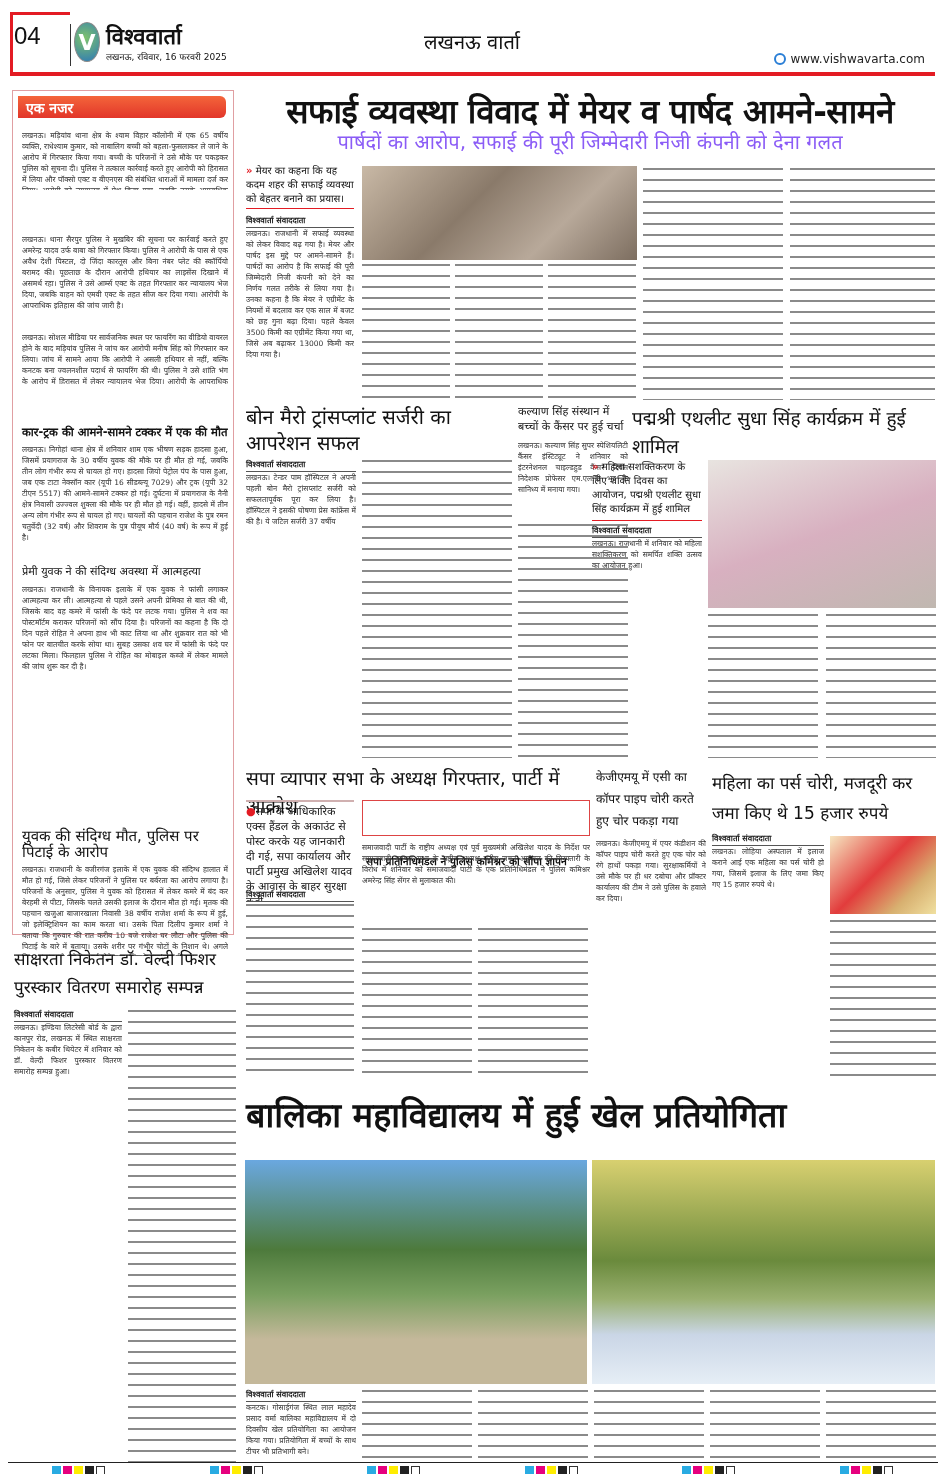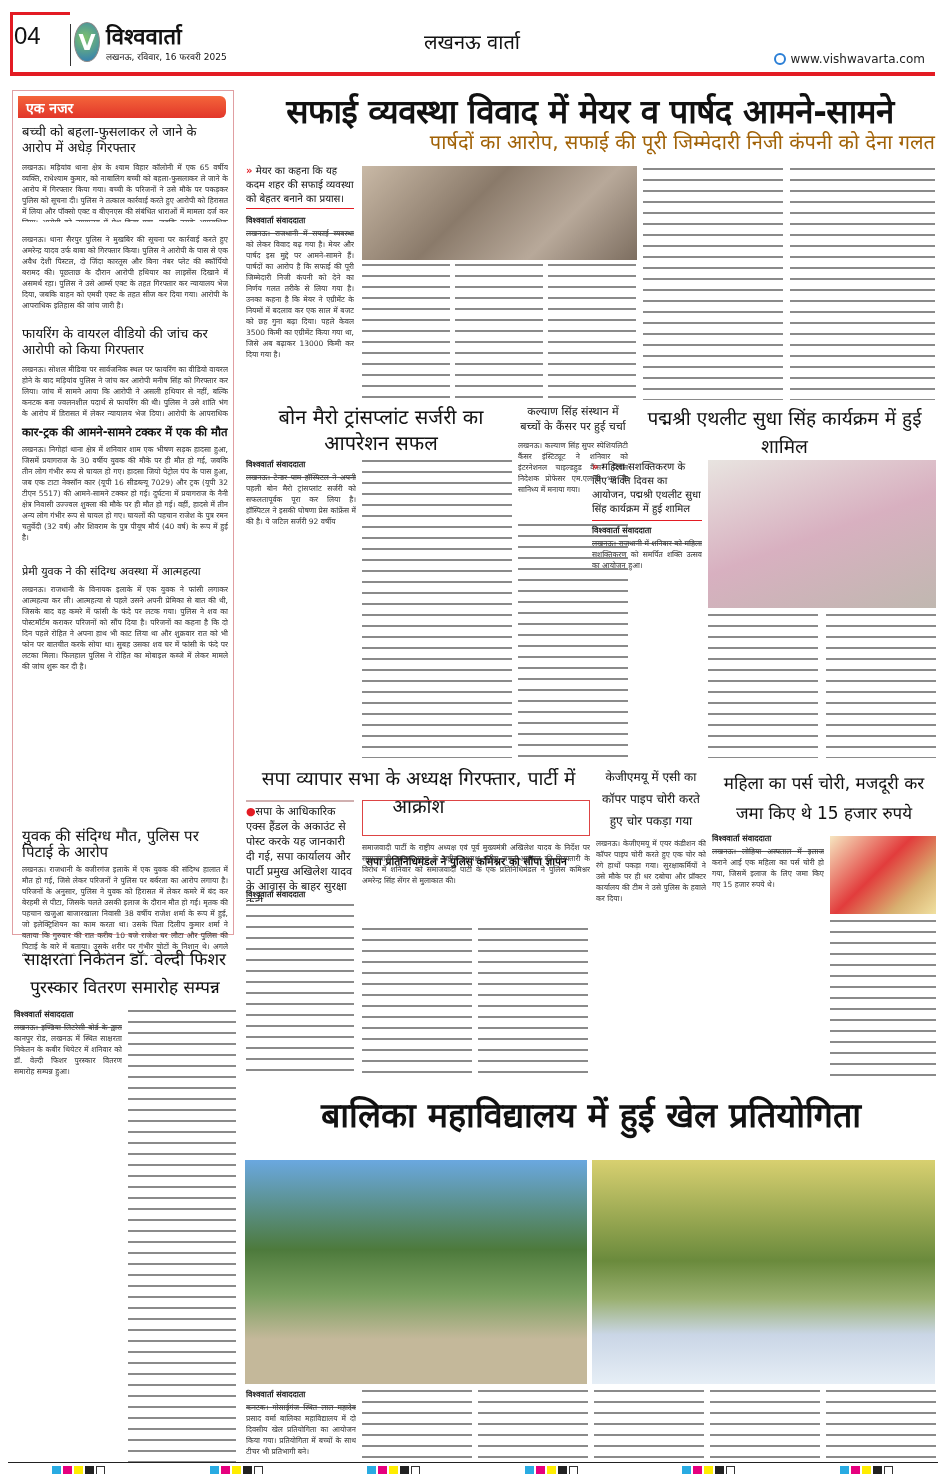--- a/index.html
+++ b/index.html
@@ -14,26 +14,26 @@
 .section-title{left:0;width:944px;top:28px;text-align:center;font-size:20px;color:#111}
 .website{right:20px;top:52px;font-size:12px;color:#222}
 .ie-icon{display:inline-block;width:12px;height:12px;border-radius:50%;border:2px solid #2b7fd6;margin-right:4px;vertical-align:-2px}
 .hdr-rule{left:10px;top:72px;width:925px;height:4px}
 .leftbox{left:12px;top:90px;width:222px;height:845px;border:1px solid #e09fa2}
 .eknazar{left:18px;top:96px;width:208px;height:22px;background:linear-gradient(#f4653a,#e2362a);border-radius:0 6px 6px 0;color:#fff;font-weight:bold;font-size:14px;padding:2px 8px}
 .lh{font-size:13px;line-height:16px;color:#111;font-weight:normal}
 .bt{font-size:7.5px;line-height:11px;color:#333;text-align:justify}
 .gray-txt{background:repeating-linear-gradient(#fff 0,#fff 2px,#8a8a8a 2px,#8a8a8a 4px,#fff 4px,#fff 11px);}
 .main-head{left:245px;top:88px;width:690px;text-align:center;font-size:33px;font-weight:bold;color:#111;letter-spacing:-0.5px}
-.main-sub{left:245px;top:128px;width:690px;text-align:right;font-size:20px;color:#a16207}
+.main-sub{left:245px;top:128px;width:690px;text-align:center;font-size:20px;color:#8b5cf6}
 .quote{font-size:10px;line-height:14px;color:#111}
 .quote .dbl{color:#e31b23;font-weight:bold}
-.byline{font-size:8px;font-weight:bold;color:#222;border-bottom:1px solid #555;padding-bottom:8px}
+.byline{font-size:8px;font-weight:bold;color:#222;border-bottom:1px solid #555;padding-bottom:2px}
 .photo{background:linear-gradient(135deg,#c9b9a6,#8a7a6a 40%,#b8a99a 70%,#7d6e60)}
-.h2{color:#111;text-align:center}
+.h2{color:#111;text-align:left}
 .cmyk{display:flex;gap:2px;align-items:center}
 .cmyk span{display:inline-block;width:9px;height:9px}
 .rb{border:1px solid #d44}
 </style>
 </head>
 <body>
 
 <div class="abs hdr-page"></div>
 <div class="abs page-no">04</div>
 <div class="abs" style="left:70px;top:24px;width:1px;height:42px;background:#333"></div>
@@ -41,28 +41,26 @@
 <div class="abs brand" style="left:106px">विश्ववार्ता</div>
 <div class="abs dateline" style="left:106px">लखनऊ, रविवार, 16 फरवरी 2025</div>
 <div class="abs section-title">लखनऊ वार्ता</div>
 <div class="abs website"><span class="ie-icon"></span><span>www.vishwavarta.com</span></div>
 <div class="abs red hdr-rule"></div>
 
 <div class="abs leftbox"></div>
 <div class="abs eknazar">एक नजर</div>
 
 <div class="abs" style="left:22px;top:124px;width:206px">
-  <div class="lh">बच्ची को बहला-फुसलाकर ले जाने के आरोप में अधेड़ गिरफ्तार</div>
   <div class="bt" style="margin-top:6px;height:60px;overflow:hidden">लखनऊ। मड़ियांव थाना क्षेत्र के श्याम विहार कॉलोनी में एक 65 वर्षीय व्यक्ति, राधेश्याम कुमार, को नाबालिग बच्ची को बहला-फुसलाकर ले जाने के आरोप में गिरफ्तार किया गया। बच्ची के परिजनों ने उसे मौके पर पकड़कर पुलिस को सूचना दी। पुलिस ने तत्काल कार्रवाई करते हुए आरोपी को हिरासत में लिया और पॉक्सो एक्ट व बीएनएस की संबंधित धाराओं में मामला दर्ज कर लिया। आरोपी को न्यायालय में पेश किया गया, जबकि उसके आपराधिक इतिहास की जांच जारी है।</div>
 </div>
 <div class="abs" style="left:22px;top:230px;width:206px">
   <div class="bt" style="margin-top:4px;height:76px;overflow:hidden">लखनऊ। थाना सैरपुर पुलिस ने मुखबिर की सूचना पर कार्रवाई करते हुए अमरेन्द्र यादव उर्फ बाबा को गिरफ्तार किया। पुलिस ने आरोपी के पास से एक अवैध देशी पिस्टल, दो जिंदा कारतूस और बिना नंबर प्लेट की स्कॉर्पियो बरामद की। पूछताछ के दौरान आरोपी हथियार का लाइसेंस दिखाने में असमर्थ रहा। पुलिस ने उसे आर्म्स एक्ट के तहत गिरफ्तार कर न्यायालय भेज दिया, जबकि वाहन को एमवी एक्ट के तहत सीज कर दिया गया। आरोपी के आपराधिक इतिहास की जांच जारी है।</div>
 </div>
 <div class="abs" style="left:22px;top:326px;width:206px">
-  <div class="lh" style="font-size:13px">फायरिंग के वायरल वीडियो की जांच कर आरोपी को किया गिरफ्तार</div>
   <div class="bt" style="margin-top:6px;height:52px;overflow:hidden">लखनऊ। सोशल मीडिया पर सार्वजनिक स्थल पर फायरिंग का वीडियो वायरल होने के बाद मड़ियांव पुलिस ने जांच कर आरोपी मनीष सिंह को गिरफ्तार कर लिया। जांच में सामने आया कि आरोपी ने असली हथियार से नहीं, बल्कि कनटक बना ज्वलनशील पदार्थ से फायरिंग की थी। पुलिस ने उसे शांति भंग के आरोप में हिरासत में लेकर न्यायालय भेज दिया। आरोपी के आपराधिक इतिहास की जांच जारी है।</div>
 </div>
 <div class="abs" style="left:22px;top:424px;width:206px">
   <div class="lh" style="font-size:11.5px;font-weight:bold">कार-ट्रक की आमने-सामने टक्कर में एक की मौत</div>
   <div class="bt" style="margin-top:4px;height:124px;overflow:hidden">लखनऊ। निगोहां थाना क्षेत्र में शनिवार शाम एक भीषण सड़क हादसा हुआ, जिसमें प्रयागराज के 30 वर्षीय युवक की मौके पर ही मौत हो गई, जबकि तीन लोग गंभीर रूप से घायल हो गए। हादसा जियो पेट्रोल पंप के पास हुआ, जब एक टाटा नेक्सॉन कार (यूपी 16 सीडब्ल्यू 7029) और ट्रक (यूपी 32 टीएन 5517) की आमने-सामने टक्कर हो गई। दुर्घटना में प्रयागराज के नैनी क्षेत्र निवासी उज्ज्वल शुक्ला की मौके पर ही मौत हो गई। वहीं, हादसे में तीन अन्य लोग गंभीर रूप से घायल हो गए। घायलों की पहचान राजेश के पुत्र रमन चतुर्वेदी (32 वर्ष) और शिवराम के पुत्र पीयूष मौर्य (40 वर्ष) के रूप में हुई है।</div>
 </div>
 <div class="abs" style="left:22px;top:564px;width:206px">
   <div class="lh" style="font-size:11px;font-weight:normal">प्रेमी युवक ने की संदिग्ध अवस्था में आत्महत्या</div>
   <div class="bt" style="margin-top:4px;height:250px;overflow:hidden">लखनऊ। राजधानी के विनायक इलाके में एक युवक ने फांसी लगाकर आत्महत्या कर ली। आत्महत्या से पहले उसने अपनी प्रेमिका से बात की थी, जिसके बाद वह कमरे में फांसी के फंदे पर लटक गया। पुलिस ने शव का पोस्टमॉर्टम कराकर परिजनों को सौंप दिया है। परिजनों का कहना है कि दो दिन पहले रोहित ने अपना हाथ भी काट लिया था और शुक्रवार रात को भी फोन पर बातचीत करके सोया था। सुबह उसका शव घर में फांसी के फंदे पर लटका मिला। फिलहाल पुलिस ने रोहित का मोबाइल कब्जे में लेकर मामले की जांच शुरू कर दी है।</div>
 </div>
@@ -84,21 +82,21 @@
 <div class="abs bt" style="left:246px;top:228px;width:108px;height:170px;overflow:hidden">लखनऊ। राजधानी में सफाई व्यवस्था को लेकर विवाद बढ़ गया है। मेयर और पार्षद इस मुद्दे पर आमने-सामने हैं। पार्षदों का आरोप है कि सफाई की पूरी जिम्मेदारी निजी कंपनी को देने का निर्णय गलत तरीके से लिया गया है। उनका कहना है कि मेयर ने एग्रीमेंट के नियमों में बदलाव कर एक साल में बजट को छह गुना बढ़ा दिया। पहले केवल 3500 किमी का एग्रीमेंट किया गया था, जिसे अब बढ़ाकर 13000 किमी कर दिया गया है।</div>
 <div class="abs photo" style="left:362px;top:166px;width:275px;height:94px"></div>
 <div class="abs bt gray-txt" style="left:362px;top:262px;width:88px;height:138px"></div>
 <div class="abs bt gray-txt" style="left:455px;top:262px;width:88px;height:138px"></div>
 <div class="abs bt gray-txt" style="left:548px;top:262px;width:88px;height:138px"></div>
 <div class="abs bt gray-txt" style="left:643px;top:166px;width:140px;height:234px"></div>
 <div class="abs bt gray-txt" style="left:790px;top:166px;width:145px;height:234px"></div>
 
 <div class="abs h2" style="left:246px;top:404px;width:270px;font-size:20px;line-height:26px">बोन मैरो ट्रांसप्लांट सर्जरी का आपरेशन सफल</div>
 <div class="abs byline" style="left:246px;top:458px;width:110px">विश्ववार्ता संवाददाता</div>
-<div class="abs bt" style="left:246px;top:472px;width:110px;height:290px;overflow:hidden">लखनऊ। टेन्डर पाम हॉस्पिटल ने अपनी पहली बोन मैरो ट्रांसप्लांट सर्जरी को सफलतापूर्वक पूरा कर लिया है। हॉस्पिटल ने इसकी घोषणा प्रेस कांफ्रेंस में की है। ये जटिल सर्जरी 92 वर्षीय</div>
+<div class="abs bt" style="left:246px;top:472px;width:110px;height:290px;overflow:hidden">लखनऊ। टेन्डर पाम हॉस्पिटल ने अपनी पहली बोन मैरो ट्रांसप्लांट सर्जरी को सफलतापूर्वक पूरा कर लिया है। हॉस्पिटल ने इसकी घोषणा प्रेस कांफ्रेंस में की है। ये जटिल सर्जरी 37 वर्षीय</div>
 <div class="abs bt gray-txt" style="left:362px;top:458px;width:150px;height:300px"></div>
 
 <div class="abs h2" style="left:518px;top:404px;width:110px;font-size:11px;line-height:15px">कल्याण सिंह संस्थान में बच्चों के कैंसर पर हुई चर्चा</div>
 <div class="abs bt" style="left:518px;top:440px;width:110px;height:80px;overflow:hidden">लखनऊ। कल्याण सिंह सुपर स्पेशियलिटी कैंसर इंस्टिट्यूट ने शनिवार को इंटरनेशनल चाइल्डहुड कैंसर दिवस निदेशक प्रोफेसर एम.एल.बी भट्ट के सानिध्य में मनाया गया।</div>
 <div class="abs bt gray-txt" style="left:518px;top:522px;width:110px;height:236px"></div>
 
 <div class="abs h2" style="left:632px;top:404px;width:305px;font-size:19px;line-height:28px">पद्मश्री एथलीट सुधा सिंह कार्यक्रम में हुई शामिल</div>
 <div class="abs quote" style="left:592px;top:460px;width:110px"><span class="dbl">»</span> <span>महिला सशक्तिकरण के लिए शक्ति दिवस का आयोजन, पद्मश्री एथलीट सुधा सिंह कार्यक्रम में हुई शामिल</span></div>
 <div class="abs red" style="left:592px;top:520px;width:110px;height:1px"></div>
 <div class="abs byline" style="left:592px;top:524px;width:110px">विश्ववार्ता संवाददाता</div>

